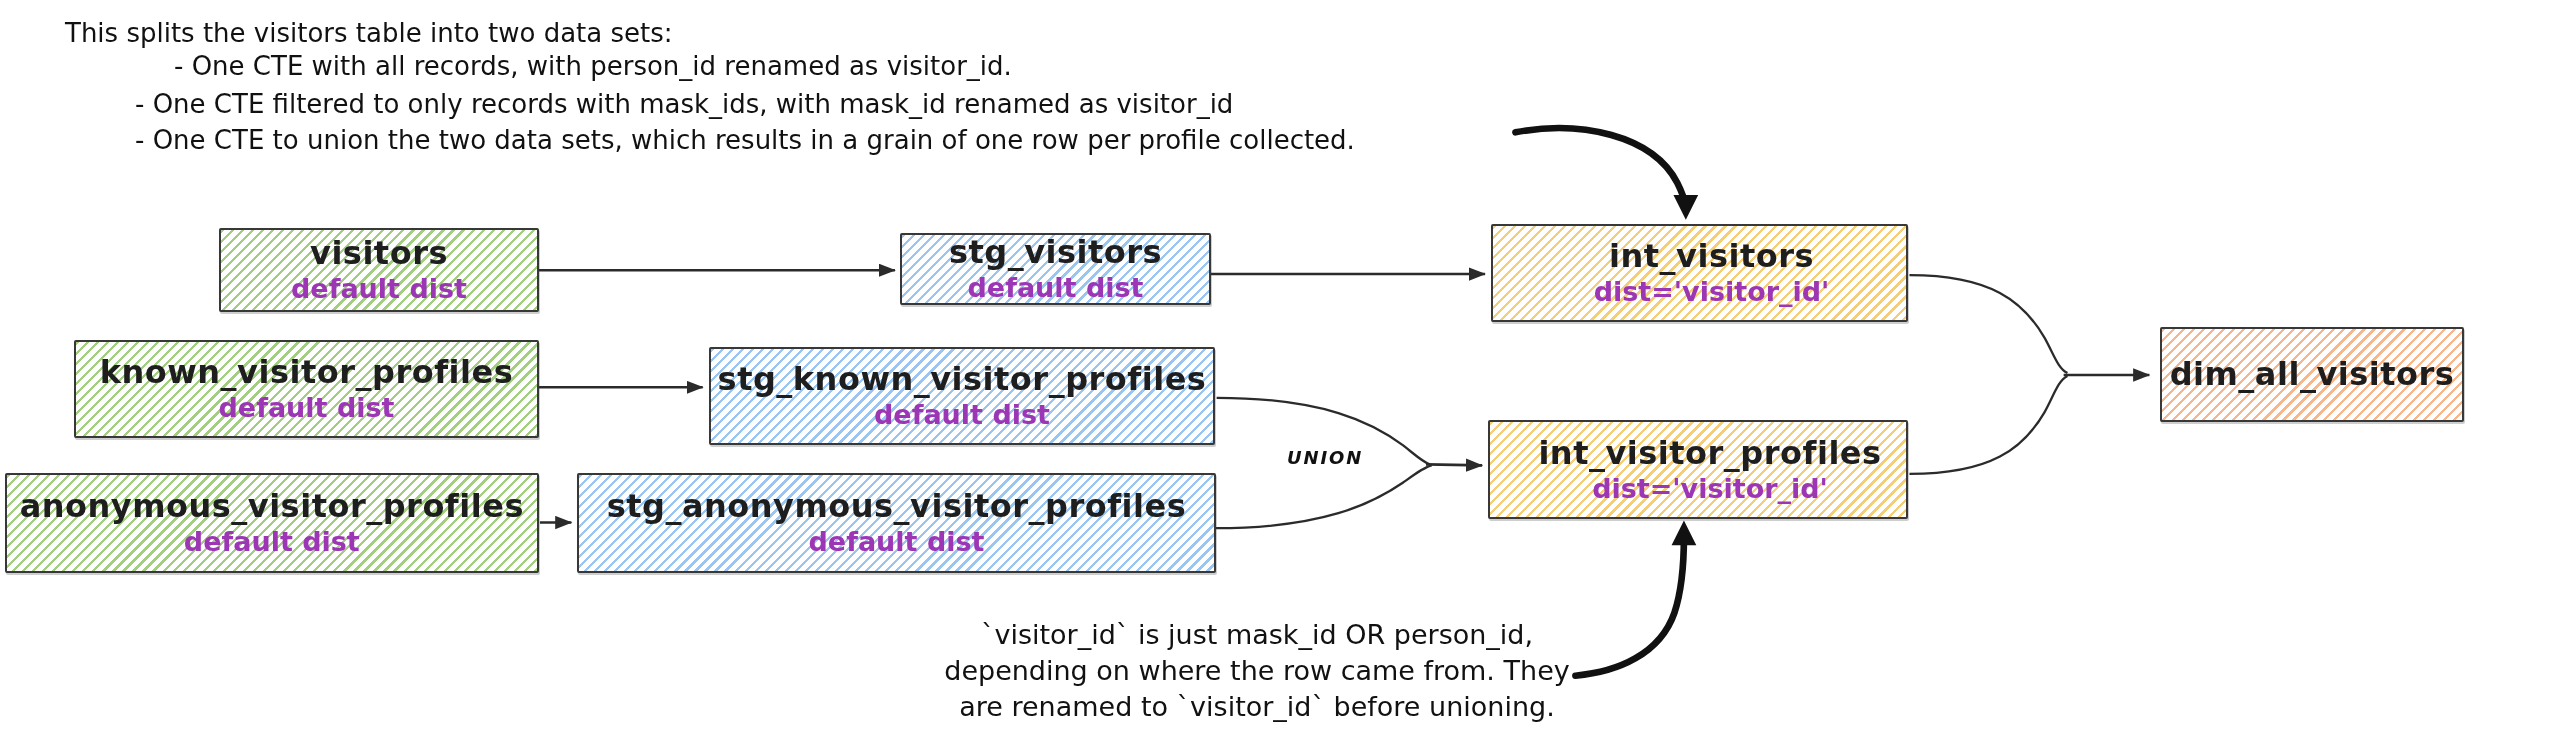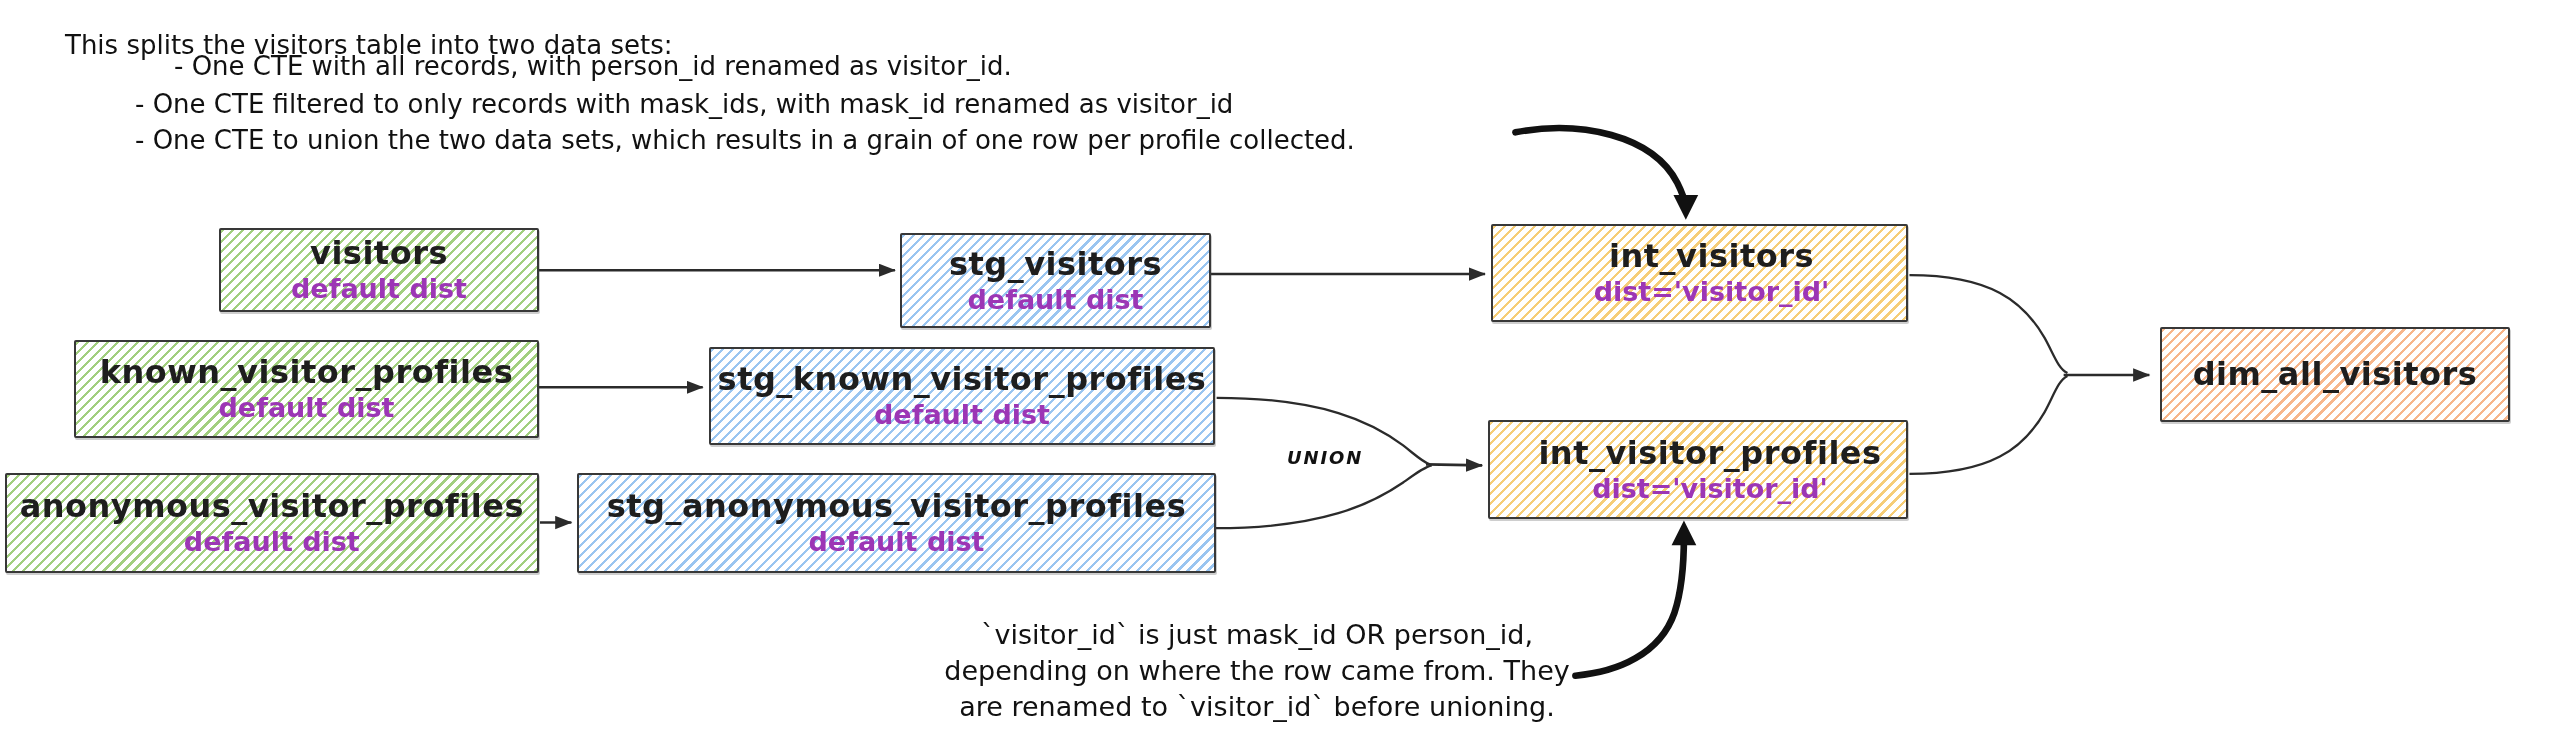--- a/index.html
+++ b/index.html
@@ -123,40 +123,40 @@
     <path d="M2006 498 C2092 498, 2126 471, 2148 433 C2158 415, 2162 400, 2172 395" stroke="#2b2b2b" stroke-width="2.4" fill="none"></path>
     <path d="M2168 394 L2258 394" stroke="#2b2b2b" stroke-width="2.8" fill="none" marker-end="url(#arrowhead)"></path>
 
     <path d="M1592 139 C1660 126, 1736 142, 1762 192 C1768 204, 1770 211, 1771 217" stroke="#111111" stroke-width="7" fill="none" stroke-linecap="round"></path>
     <polygon points="1771,231 1758,205 1784,205" fill="#111111"></polygon>
     <path d="M1655 710 C1700 706, 1744 687, 1759 644 C1767 620, 1769 588, 1769 564" stroke="#111111" stroke-width="7" fill="none" stroke-linecap="round"></path>
     <polygon points="1769,547 1756,573 1782,573" fill="#111111"></polygon>
   </svg>
 
   <div class="annotation top-note">
-    <div class="line" style="left:65px; top:30px;text-align:center;">This splits the visitors table into two data sets:</div>
+    <div class="line" style="left:65px; top:18px;text-align:center;">This splits the visitors table into two data sets:</div>
     <div class="line" style="left:135px; top:51px;margin-left:39px;">- One CTE with all records, with person_id renamed as visitor_id.</div>
     <div class="line" style="left:135px; top:89px;">- One CTE filtered to only records with mask_ids, with mask_id renamed as visitor_id</div>
     <div class="line" style="left:135px; top:125px;">- One CTE to union the two data sets, which results in a grain of one row per profile collected.</div>
   </div>
 
   <div class="node hatch-green" style="left:219px; top:228px; width:320px; height:84px;">
     <div class="title">visitors</div>
     <div class="subtitle">default dist</div>
   </div>
   <div class="node hatch-green" style="left:74px; top:340px; width:465px; height:98px;">
     <div class="title">known_visitor_profiles</div>
     <div class="subtitle">default dist</div>
   </div>
   <div class="node hatch-green" style="left:4.8px; top:473px; width:534px; height:100px;">
     <div class="title">anonymous_visitor_profiles</div>
     <div class="subtitle">default dist</div>
   </div>
 
-  <div class="node hatch-blue" style="left:900px; top:233px; width:311px; height:95px;">
+  <div class="node hatch-blue" style="left:900px; top:233px; width:311px; height:72px;">
     <div class="title">stg_visitors</div>
     <div class="subtitle">default dist</div>
   </div>
   <div class="node hatch-blue" style="left:709px; top:347px; width:506px; height:98px;">
     <div class="title">stg_known_visitor_profiles</div>
     <div class="subtitle">default dist</div>
   </div>
   <div class="node hatch-blue" style="left:577px; top:473px; width:639px; height:100px;">
     <div class="title">stg_anonymous_visitor_profiles</div>
     <div class="subtitle">default dist</div>
@@ -164,21 +164,21 @@
 
   <div class="node hatch-yellow" style="left:1491px; top:224px; width:417px; height:98px;">
     <div class="title">int_visitors</div>
     <div class="subtitle">dist='visitor_id'</div>
   </div>
   <div class="node hatch-yellow" style="left:1488px; top:420px; width:420px; height:99px;">
     <div class="title">int_visitor_profiles</div>
     <div class="subtitle">dist='visitor_id'</div>
   </div>
 
-  <div class="node hatch-orange" style="left:2160px; top:327px; width:350px; height:95px;">
+  <div class="node hatch-orange" style="left:2160px; top:327px; width:304px; height:95px;">
     <div class="title">dim_all_visitors</div>
   </div>
 
   <div class="union-label" style="left:1287px; top:447px;">UNION</div>
 
   <div class="annotation bottom-note" style="left:938px; top:617px; width:638px;">
     <div>`visitor_id` is just mask_id OR person_id,</div>
     <div>depending on where the row came from. They</div>
     <div>are renamed to `visitor_id` before unioning.</div>
   </div>

